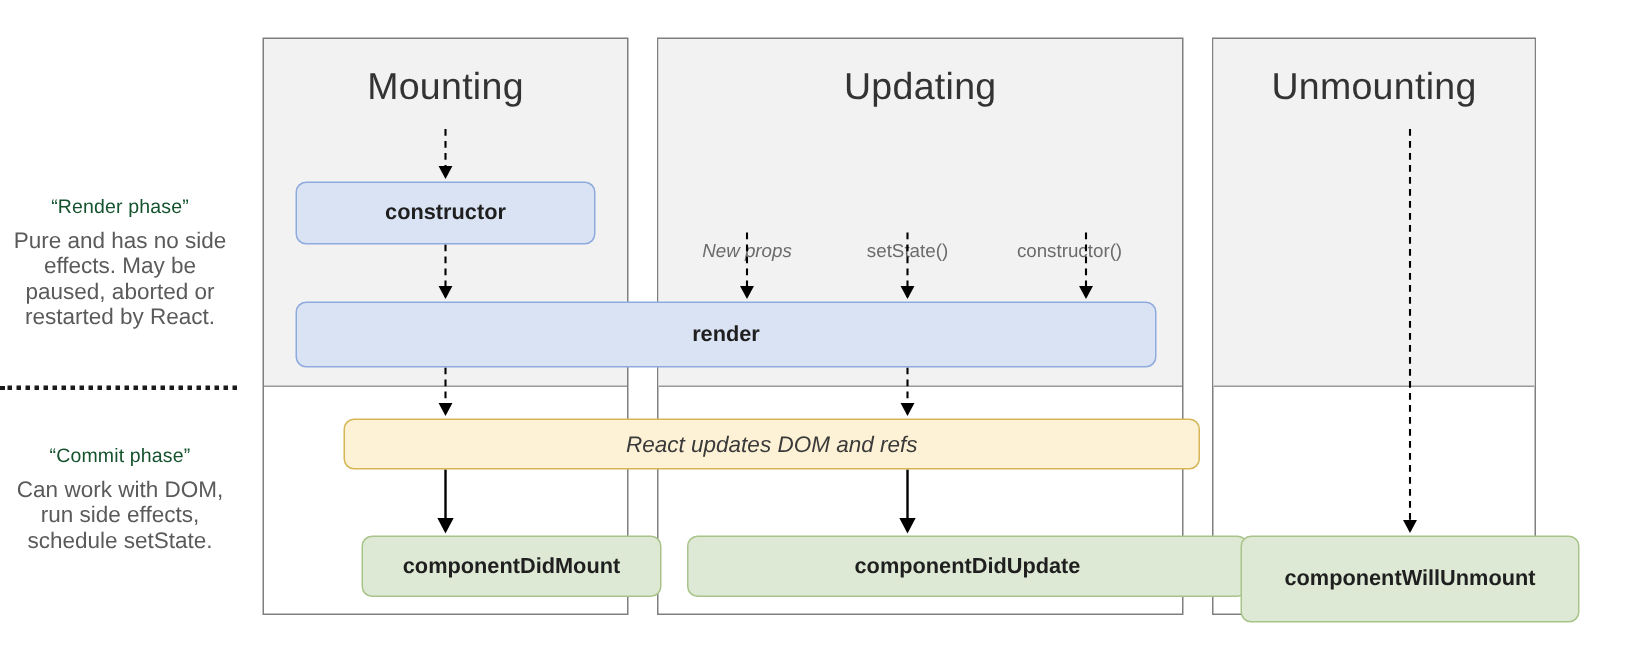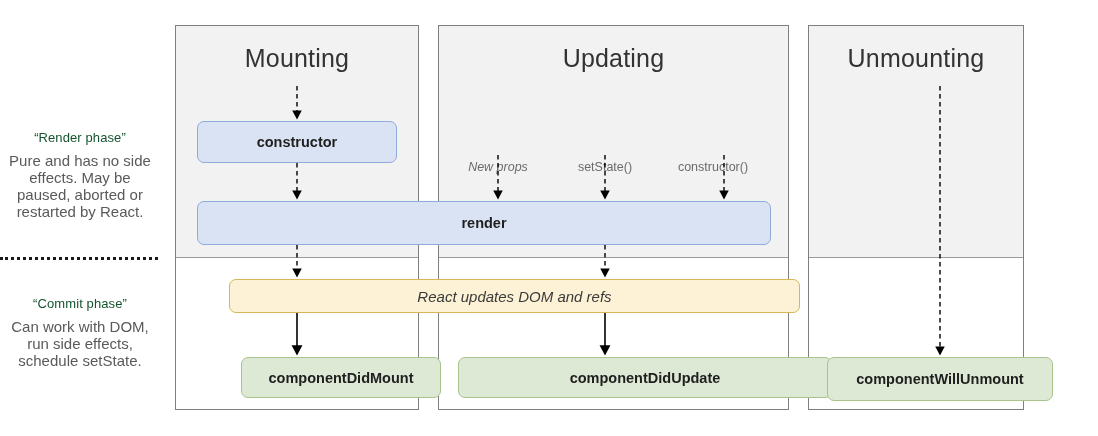--- a/index.html
+++ b/index.html
@@ -105,21 +105,21 @@
   }
   .lbox.blue   { background: #dae3f3; border: 1px solid #8faadc; }
   .lbox.green  { background: #dde9d4; border: 1px solid #a9c48a; }
   .lbox.yellow { background: #fdf2d5; border: 1px solid #d6b656; font-style: italic; font-weight: normal; font-size: 15px; color: #3a3a3a; }
 
   #box-constructor          { left: 197px; top: 121px; width: 200px; height: 42px; }
   #box-render               { left: 197px; top: 201px; width: 574px; height: 44px; }
   #box-react-updates        { left: 197px; top: 279px; width: 571px; height: 34px; margin-left: 32px; }
   #box-componentdidmount    { left: 197px; top: 357px; width: 200px; height: 41px; margin-left: 44px; }
   #box-componentdidupdate   { left: 458px; top: 357px; width: 374px; height: 41px; }
-  #box-componentwillunmount { left: 827px; top: 357px; width: 226px; height: 44px; }
+  #box-componentwillunmount { left: 827px; top: 357px; width: 226px; height: 58px; }
 
   
   .trigger {
     position: absolute;
     top: 136px;
     font-size: 12.5px;
     color: #6b6b6b;
     white-space: nowrap;
     transform: translateX(-50%);
     margin-top: 24px;

